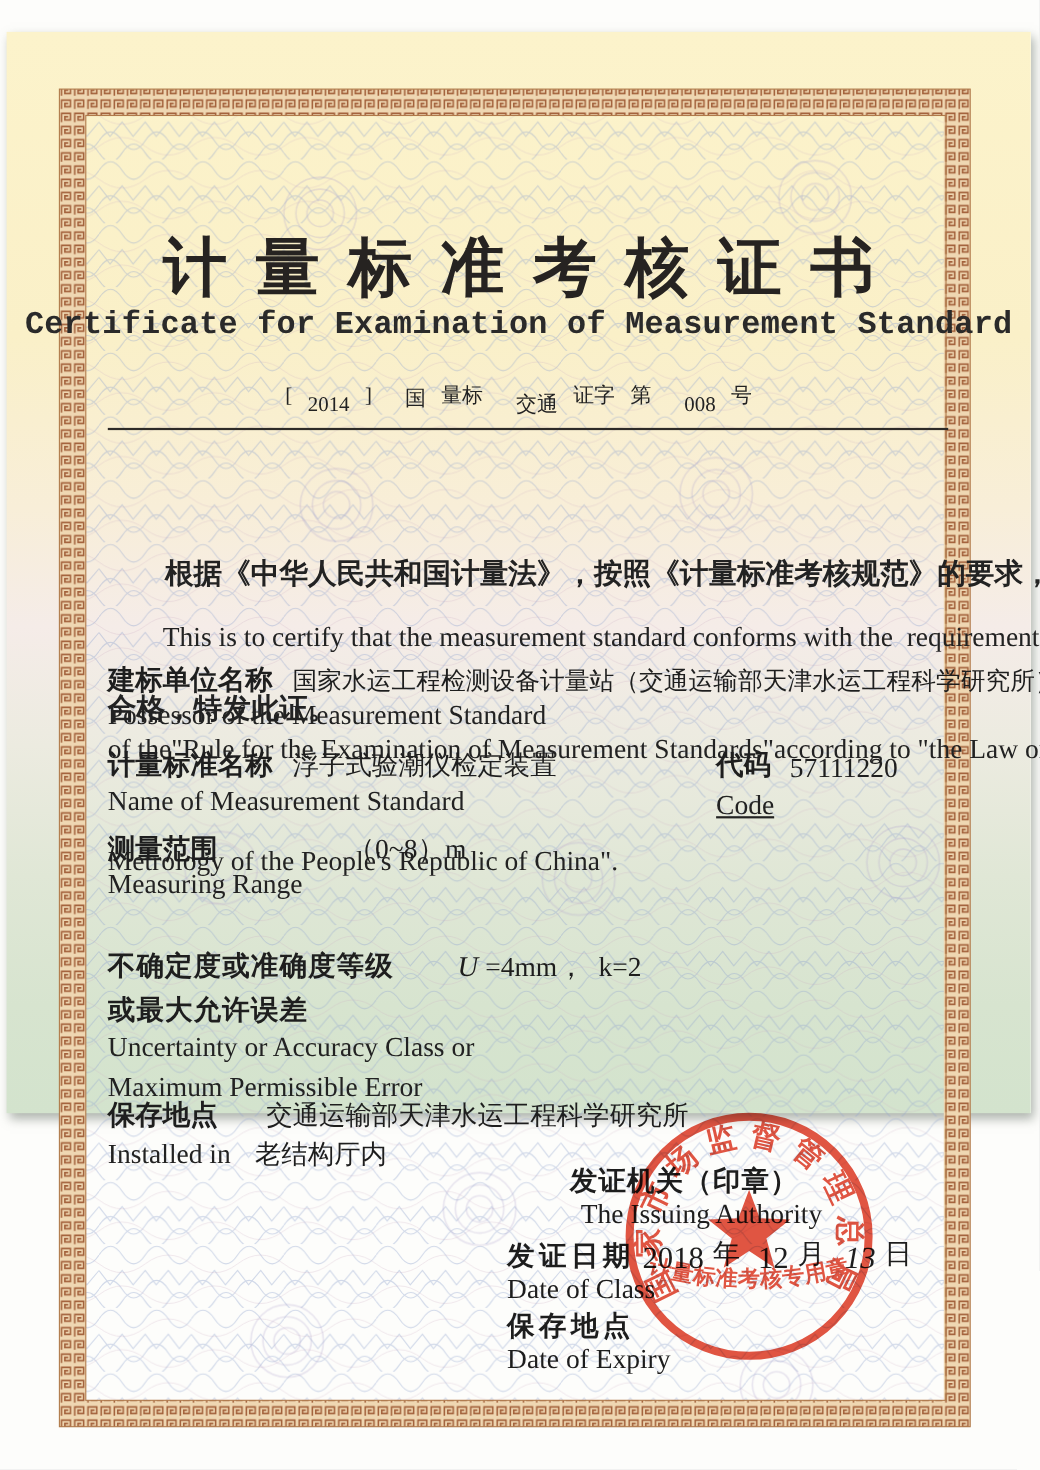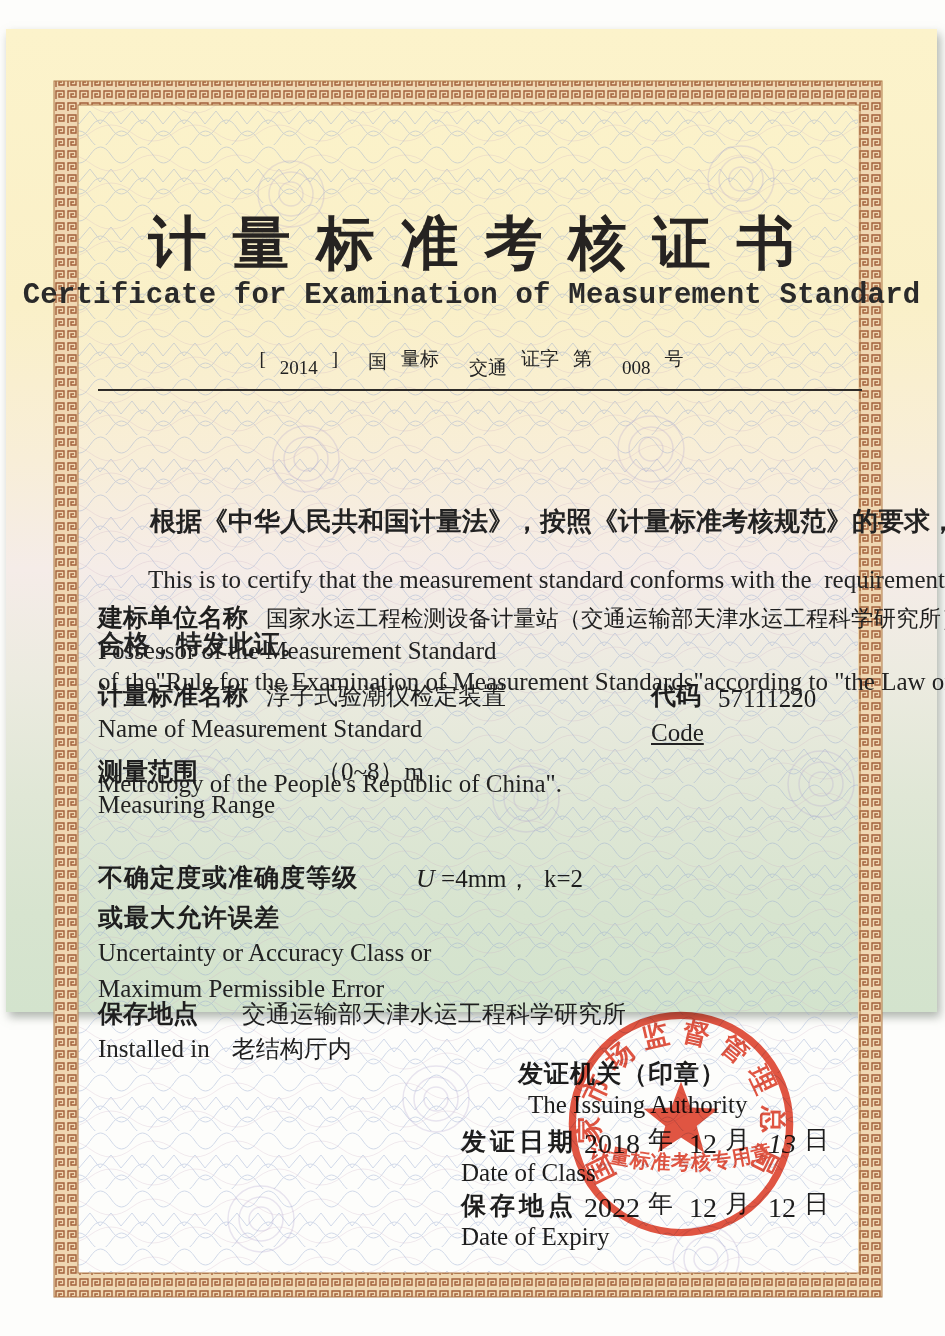--- a/index.html
+++ b/index.html
@@ -188,21 +188,20 @@
     </div>
 
     <div class="abs cn" style="left:512px;top:1028px;font-size:25px;font-weight:600;letter-spacing:1px;">发证机关（印章）</div>
     <div class="abs en" style="left:522px;top:1062px;font-size:25px;">The Issuing Authority</div>
 
     <div class="abs date-lbl cn" style="left:455px;top:1096px;">发证日期</div>
     <div class="abs date-vals" style="left:578px;top:1094px;"><span class="num">2018</span><span class="unit cn">年</span><span class="num" style="margin-left:10px;">12</span><span class="unit cn">月</span><span class="num" style="margin-left:12px;font-style:italic;">13</span><span class="unit cn">日</span></div>
     <div class="abs en" style="left:455px;top:1130px;font-size:25px;">Date of Class</div>
 
     <div class="abs date-lbl cn" style="left:455px;top:1160px;">保存地点</div>
-    <div class="abs date-vals" style="left:578px;top:1158px;"><span class="num">2022</span><span class="unit cn">年</span><span class="num" style="margin-left:10px;">12</span><span class="unit cn">月</span><span class="num" style="margin-left:12px;">12</span><span class="unit cn">日</span></div>
     <div class="abs en" style="left:455px;top:1194px;font-size:25px;">Date of Expiry</div>
 
     <svg class="seal" viewBox="0 0 230 230">
       <defs>
         <path id="ringPath" d="M 55,166 A 80 80 0 1 1 175,166" fill="none"></path>
         <path id="bannerPath" d="M 30,146 Q 115,168 200,146" fill="none"></path>
       </defs>
       <g opacity="0.93">
         <circle cx="115" cy="113" r="105" fill="none" stroke="#dd3722" stroke-width="7"></circle>
         <polygon fill="#dd3722" points="115,72 124.4,97.1 151.1,98.3 130.2,114.9 137.3,140.7 115,126 92.7,140.7 99.8,114.9 78.9,98.3 105.6,97.1"></polygon>

